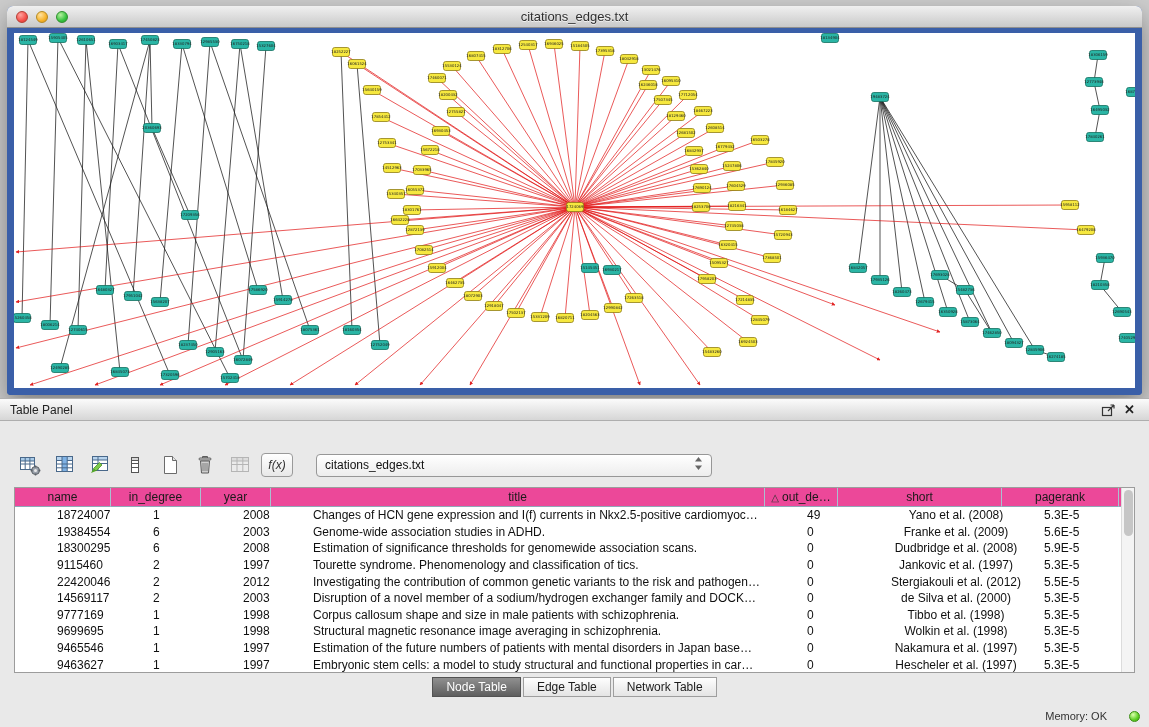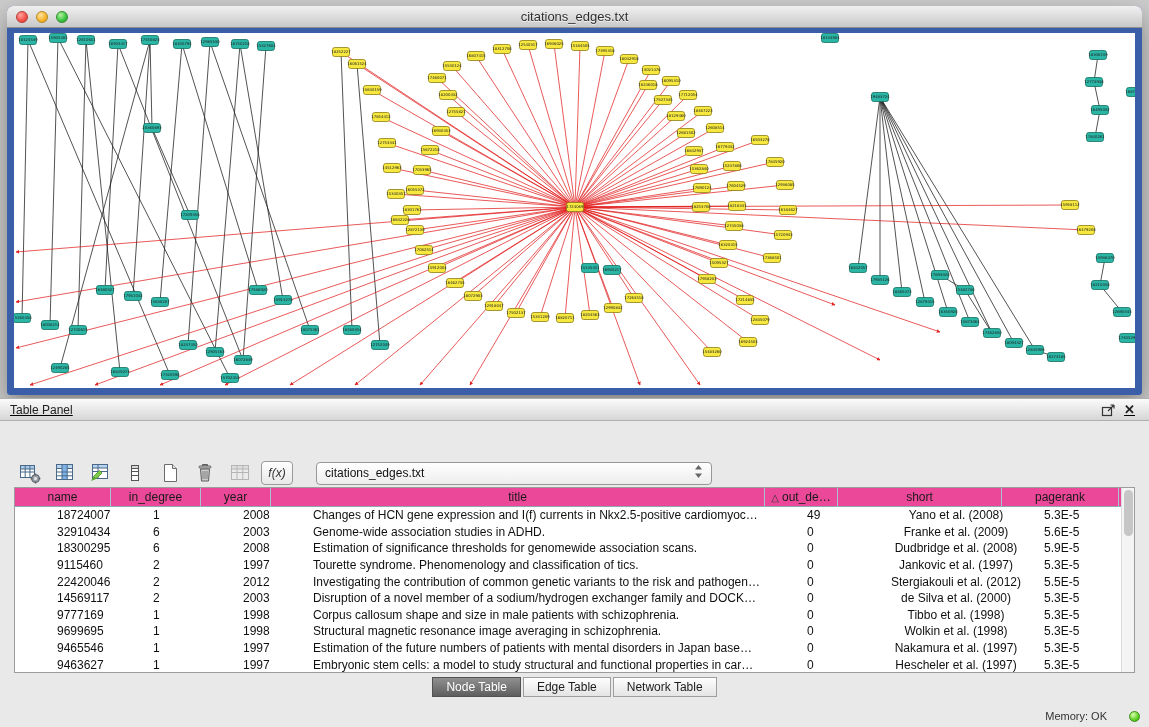--- a/index.html
+++ b/index.html
@@ -29,27 +29,27 @@
   svg .edge-black{stroke:#1d1d1d;stroke-width:0.9;opacity:.85;}
   svg .edge-red{stroke:#e01010;stroke-width:0.75;opacity:.92;}
   svg .n-yellow{fill:#f6e83f;stroke:#917e14;stroke-width:0.8;}
   svg .n-teal{fill:#2ab5a5;stroke:#13705f;stroke-width:0.8;}
   svg .node-label{font-size:3.8px;fill:#222;font-family:"DejaVu Sans",sans-serif;}
 
   
   .panel{position:absolute;top:398px;left:0;right:0;bottom:0;background:#e9e9e9;
     border-top:1px solid #b0b0b0;}
   .panel-header{height:22px;background:linear-gradient(#fbfbfb,#d6d6d6);
-    border-bottom:1px solid #aeaeae;display:flex;align-items:center;padding:0 10px;text-decoration:underline;}
+    border-bottom:1px solid #aeaeae;display:flex;align-items:center;padding:0 10px;}
   .panel-title{font-size:12px;color:#222;}
   .ph-spacer{flex:1;}
   .ph-btn{background:none;border:none;padding:0 4px;display:flex;align-items:center;cursor:default;}
   .close-glyph{font-size:13px;font-weight:bold;color:#222;line-height:1;}
 
-  .toolbar{display:flex;align-items:center;padding-left:16px;margin-top:38px;gap:7px;height:28px;}
+  .toolbar{display:flex;align-items:center;padding-left:16px;margin-top:30px;gap:7px;height:28px;}
   .tbtn{width:28px;height:28px;border:none;background:transparent;padding:0;
     display:flex;align-items:center;justify-content:center;}
   .fx-btn{width:32px;height:24px;border:1px solid #9a9a9a;border-radius:4px;
     background:linear-gradient(#ffffff,#e8e8e8);font-style:italic;font-size:12px;color:#333;
     display:flex;align-items:center;justify-content:center;}
   .dropdown{margin-left:16px;width:396px;height:23px;border:1px solid #979797;border-radius:4px;
     background:linear-gradient(#ffffff,#ededed);display:flex;align-items:center;
     padding:0 8px;font-size:12px;color:#111;box-shadow:inset 0 1px 0 #fff;}
   .dropdown .dd-arrows{margin-left:auto;}
 
@@ -835,21 +835,21 @@
         <div class="trow">
           <div class="tcell c0">18724007</div>
           <div class="tcell c1">1</div>
           <div class="tcell c2">2008</div>
           <div class="tcell c3">Changes of HCN gene expression and I(f) currents in Nkx2.5-positive cardiomyoc…</div>
           <div class="tcell c4">49</div>
           <div class="tcell c5">Yano et al. (2008)</div>
           <div class="tcell c6">5.3E-5</div>
         </div>
         <div class="trow">
-          <div class="tcell c0">32910434</div>
+          <div class="tcell c0">19384554</div>
           <div class="tcell c1">6</div>
           <div class="tcell c2">2003</div>
           <div class="tcell c3">Genome-wide association studies in ADHD.</div>
           <div class="tcell c4">0</div>
           <div class="tcell c5">Franke et al. (2009)</div>
           <div class="tcell c6">5.6E-5</div>
         </div>
         <div class="trow">
           <div class="tcell c0">18300295</div>
           <div class="tcell c1">6</div>

